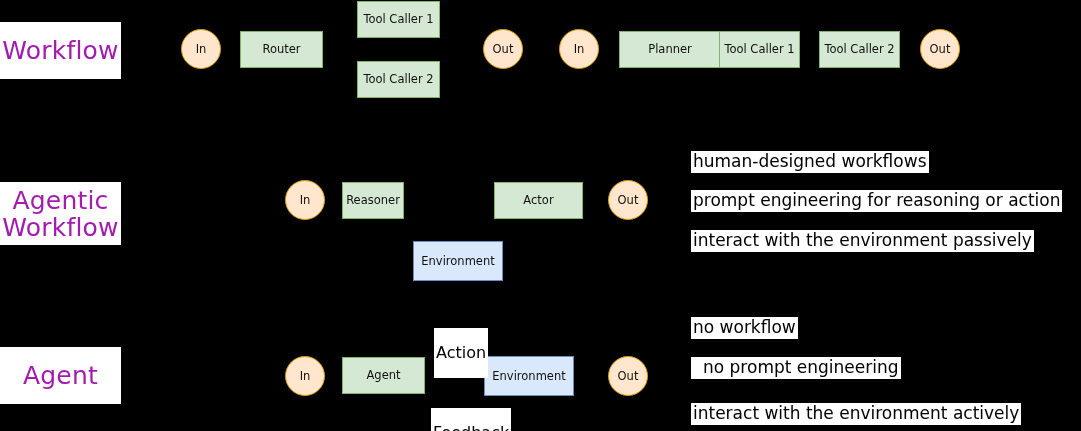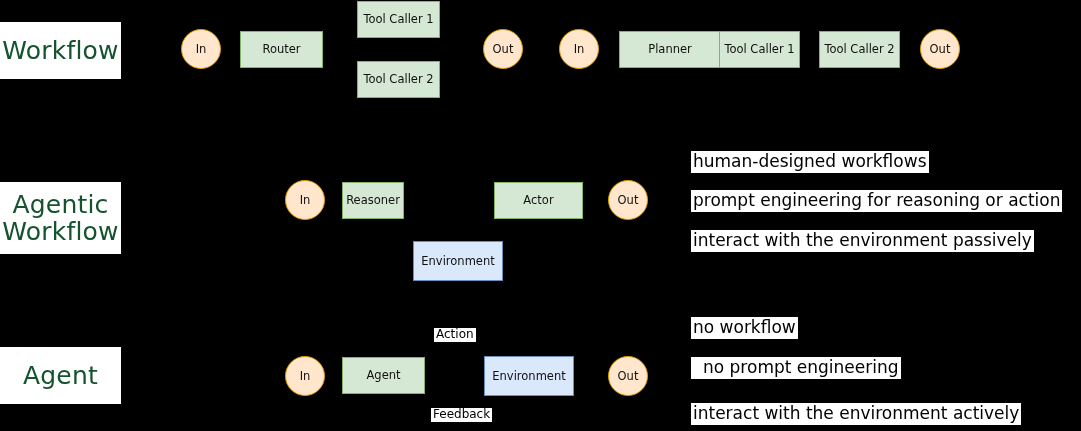--- a/index.html
+++ b/index.html
@@ -14,21 +14,21 @@
     height: 431px;
     background: #000000;
     overflow: hidden;
     font-family: "DejaVu Sans", "Liberation Sans", sans-serif;
   }
 
   
   .row-label {
     position: absolute;
     background: #ffffff;
-    color: #14532d;
+    color: #a21caf;
     display: flex;
     align-items: center;
     justify-content: center;
     text-align: center;
     line-height: 1.08;
     font-size: 25px;
     font-family: "DejaVu Sans", "Liberation Sans", sans-serif;
     letter-spacing: 0.2px;
     box-sizing: border-box;
     padding: 2px 4px;
@@ -89,23 +89,23 @@
     padding: 1px 2px;
     box-sizing: border-box;
     white-space: nowrap;
   }
 
   
   .edge-label {
     position: absolute;
     background: #ffffff;
     color: #000000;
-    font-size: 12px;
+    font-size: 16px;
     line-height: 1.15;
-    padding: 0px 2px;
+    padding: 16px 2px;
     box-sizing: border-box;
     white-space: nowrap;
   }
 </style>
 </head>
 <body>
 
 <div id="canvas">
 
   <div class="row-label" style="left:0px; top:22px; width:121px; height:57px;">Workflow</div>
@@ -123,21 +123,21 @@
   <div class="io-circle" style="left:559px; top:29px; width:40px; height:40px;">In</div>
 
   <div class="node-box" style="left:619px; top:31px; width:102px; height:37px;">Planner</div>
 
   <div class="node-box" style="left:719px; top:31px; width:81px; height:37px;">Tool Caller 1</div>
 
   <div class="node-box" style="left:819px; top:31px; width:81px; height:37px;">Tool Caller 2</div>
 
   <div class="io-circle" style="left:920px; top:29px; width:40px; height:40px;">Out</div>
 
-  <div class="row-label" style="left:0px; top:182px; width:121px; height:72px;">Agentic
+  <div class="row-label" style="left:0px; top:182px; width:121px; height:63px;">Agentic
 Workflow</div>
 
   <div class="io-circle" style="left:285px; top:180px; width:40px; height:40px;">In</div>
 
   <div class="node-box" style="left:342px; top:182px; width:62px; height:37px;">Reasoner</div>
 
   <div class="node-box" style="left:494px; top:182px; width:89px; height:37px;">Actor</div>
 
   <div class="io-circle" style="left:608px; top:180px; width:40px; height:40px;">Out</div>
 

